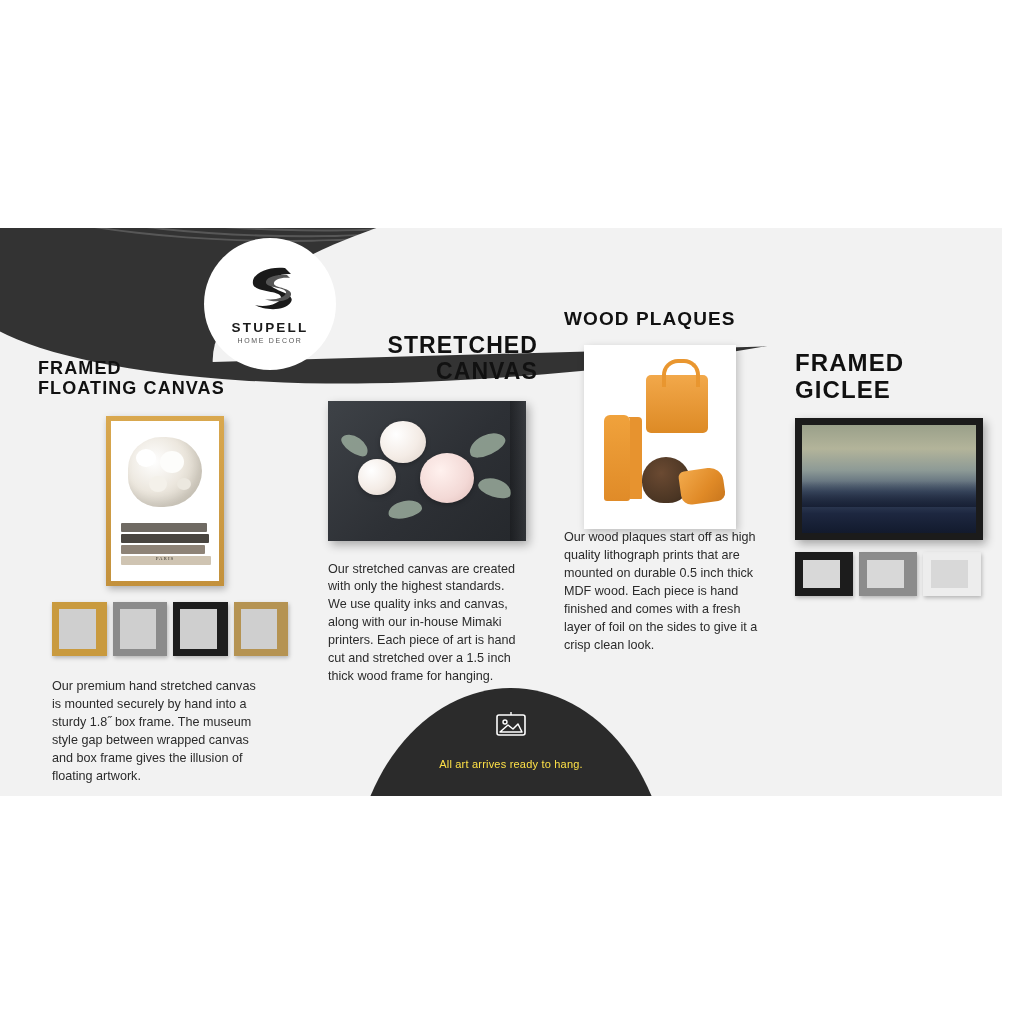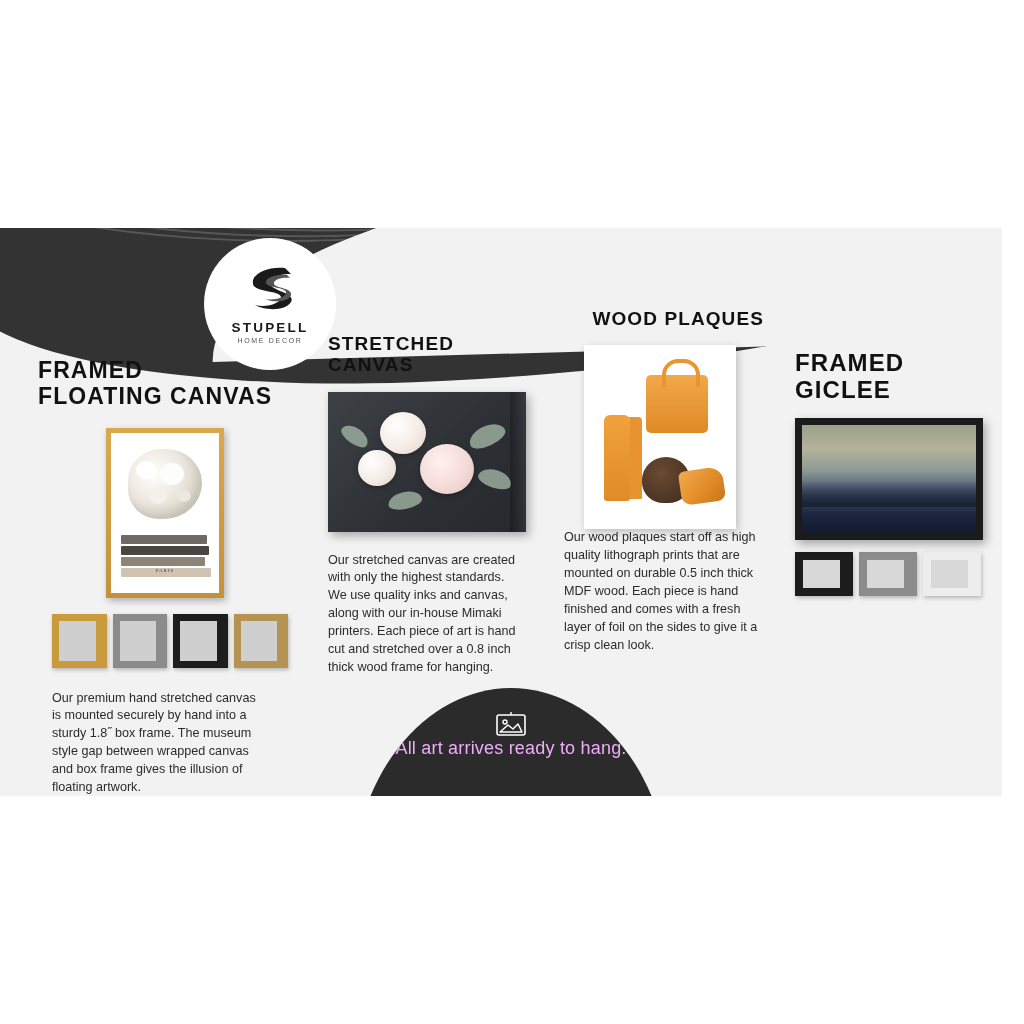--- a/index.html
+++ b/index.html
@@ -112,21 +112,21 @@
     text-transform: uppercase;
   }
   .col-body {
     font-size: 12.6px;
     line-height: 1.42;
     color: #2b2b2b;
   }
 
   
   #col1 { left: 38px; top: 130px; width: 250px; }
-  #col1 .col-title { font-size: 23px; }
+  #col1 .col-title { font-size: 18px; }
 
   .art-floating {
     position: relative;
     width: 118px;
     height: 170px;
     margin: 18px 0 0 68px;
     background: linear-gradient(180deg,#d9a84f 0%,#c3913c 100%);
     box-shadow: 2px 3px 7px rgba(0,0,0,0.28);
     padding: 5px;
     box-sizing: border-box;
@@ -203,21 +203,21 @@
   }
   .sw-gold { border: 7px solid #c99a3e; border-right-width: 11px; }
   .sw-gray { border: 7px solid #8b8b8b; border-right-width: 11px; }
   .sw-black { border: 7px solid #1d1d1d; border-right-width: 11px; }
   .sw-wood { border: 7px solid #b59352; border-right-width: 11px; }
 
   #col1 .col-body { margin: 22px 0 0 14px; width: 215px; }
 
   
   #col2 { left: 328px; top: 105px; width: 210px; }
-  #col2 .col-title { font-size: 19px; }
+  #col2 .col-title { font-size: 23px; text-align: right; }
   .art-stretched {
     position: relative;
     width: 198px;
     height: 140px;
     margin: 16px 0 0 0;
     background: linear-gradient(135deg,#3e4247 0%,#2d3035 55%,#25282c 100%);
     box-shadow: 3px 4px 9px rgba(0,0,0,0.3);
     overflow: hidden;
   }
   .art-stretched .edge {
@@ -243,21 +243,21 @@
     opacity: .85;
   }
   .l1 { left: 140px; top: 34px; width: 38px; height: 20px; transform: rotate(-25deg); }
   .l2 { left: 150px; top: 78px; width: 34px; height: 18px; transform: rotate(18deg); }
   .l3 { left: 12px; top: 36px; width: 30px; height: 16px; transform: rotate(35deg); }
   .l4 { left: 60px; top: 100px; width: 34px; height: 17px; transform: rotate(-12deg); }
   #col2 .col-body { margin-top: 20px; width: 196px; }
 
   
   #col3 { left: 564px; top: 80px; width: 200px; }
-  #col3 .col-title { font-size: 19px; text-align: right; }
+  #col3 .col-title { font-size: 19px; }
   .art-plaque {
     position: relative;
     width: 152px;
     height: 184px;
     margin: 16px 0 0 20px;
     background: #ffffff;
     box-shadow: 2px 3px 8px rgba(0,0,0,0.22);
     overflow: hidden;
   }
   .boots {
@@ -366,23 +366,23 @@
     position: absolute;
     left: 0; top: 0; width: 100%; height: 100%;
     display: flex;
     flex-direction: column;
     align-items: center;
     padding-top: 22px;
     box-sizing: border-box;
   }
   .arc-icon { width: 34px; height: 28px; }
   .arc-text {
-    color: #f0abfc;
-    font-size: 18px;
-    margin-top: 0;
+    color: #fde047;
+    font-size: 11px;
+    margin-top: 20px;
     letter-spacing: .2px;
   }
 </style>
 </head>
 <body>
 
 <div id="page">
 
   <div class="band">
 
@@ -452,21 +452,21 @@
         <div class="leaf l3"></div>
         <div class="leaf l1"></div>
         <div class="leaf l2"></div>
         <div class="leaf l4"></div>
         <div class="flower f1"></div>
         <div class="flower f3"></div>
         <div class="flower f2"></div>
         <div class="edge"></div>
       </div>
 
-      <div class="col-body">Our stretched canvas are created with only the highest standards. We use quality inks and canvas, along with our in-house Mimaki printers. Each piece of art is hand cut and stretched over a 0.8 inch thick wood frame for hanging.</div>
+      <div class="col-body">Our stretched canvas are created with only the highest standards. We use quality inks and canvas, along with our in-house Mimaki printers. Each piece of art is hand cut and stretched over a 1.5 inch thick wood frame for hanging.</div>
     </div>
 
     <div class="col" id="col3">
       <div class="col-title">
         <div>WOOD PLAQUES</div>
       </div>
 
       <div class="art-plaque">
         <div class="boots"></div>
         <div class="bag"></div>

